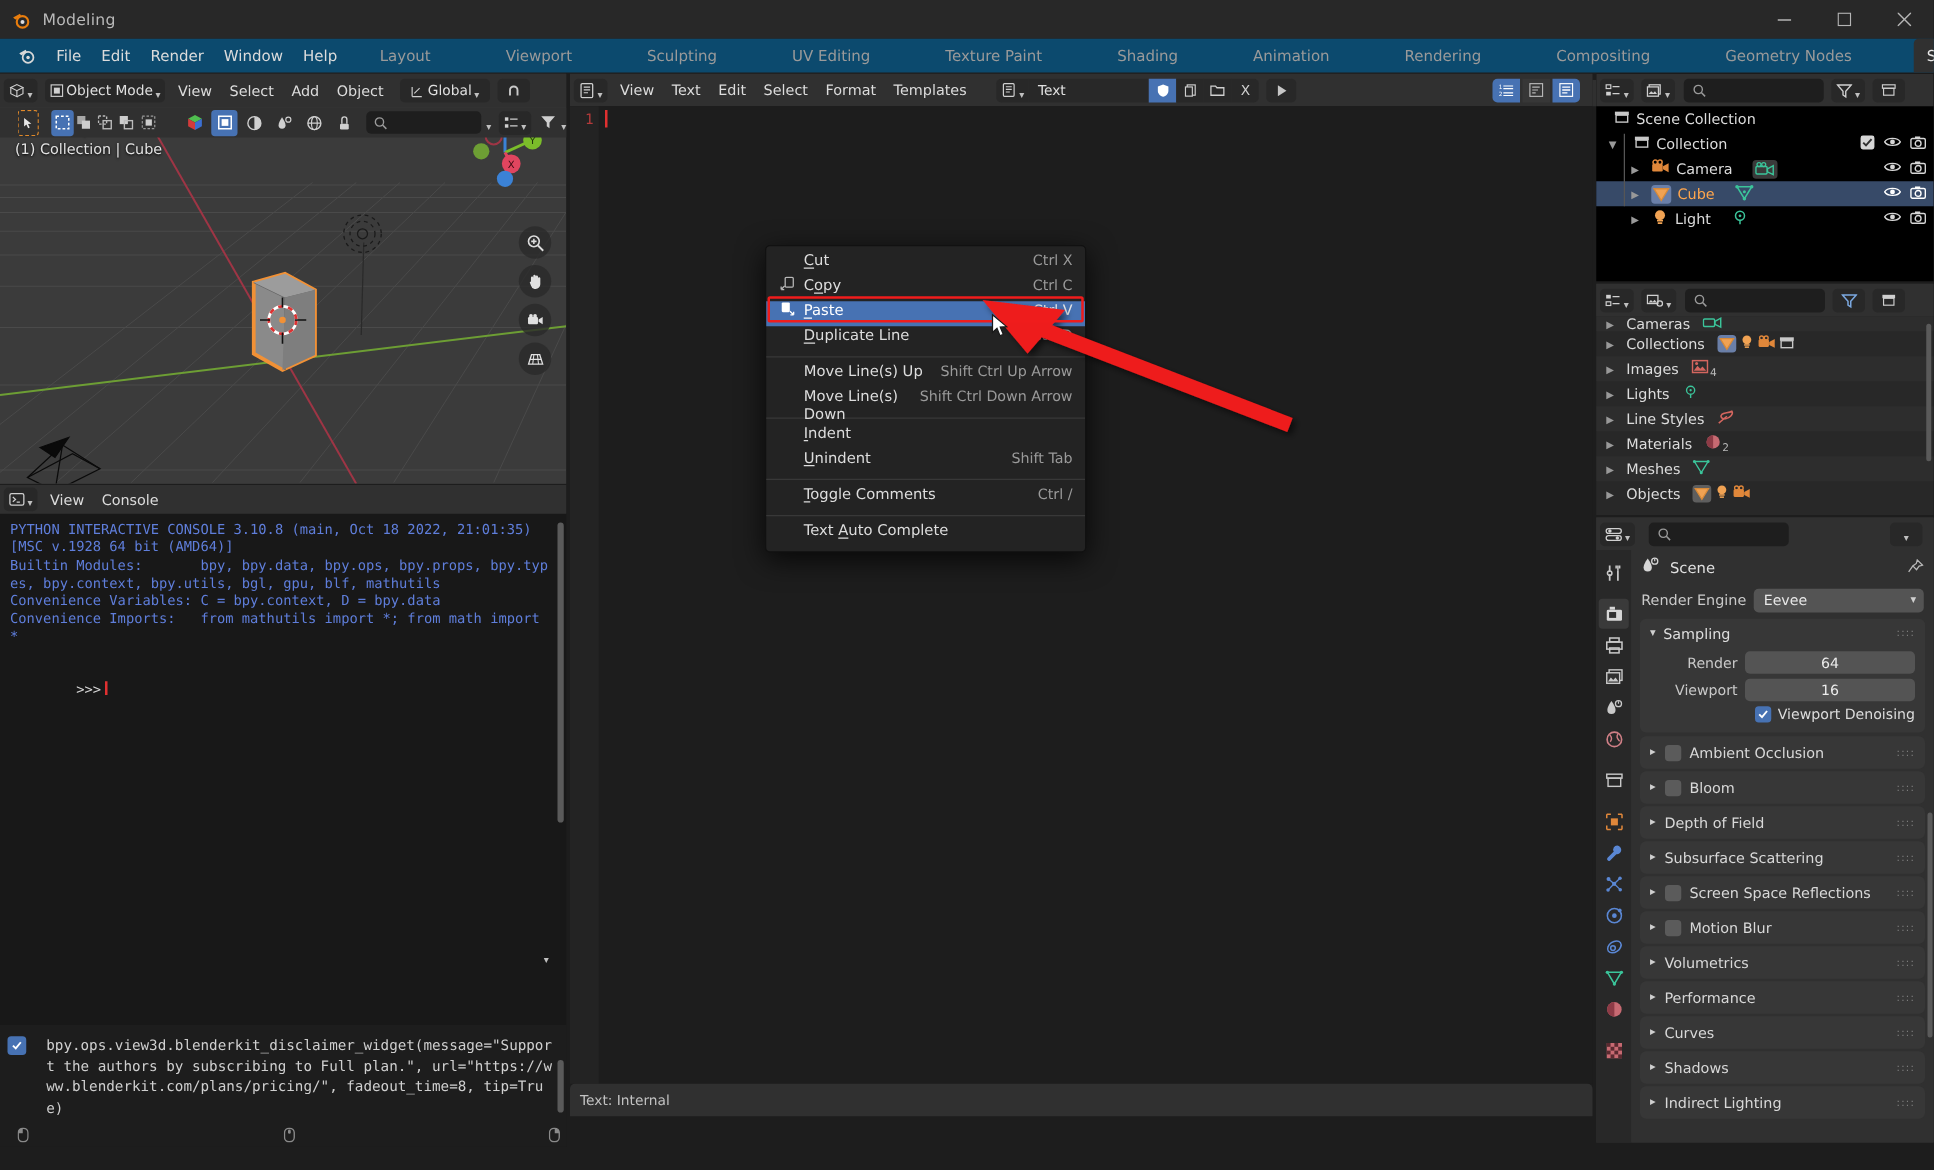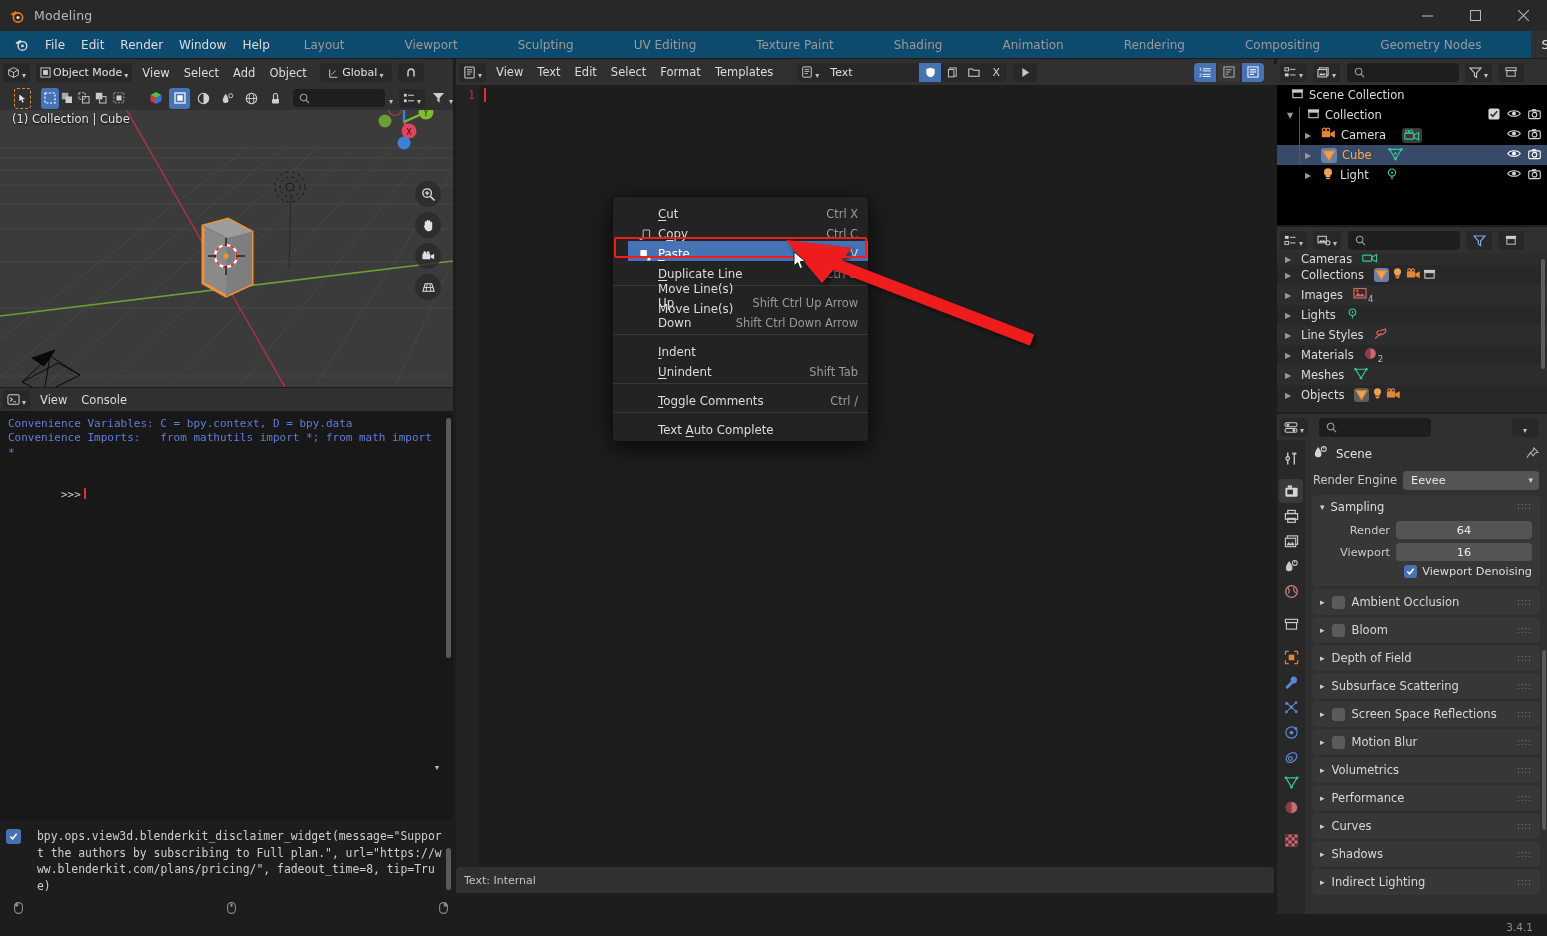--- a/index.html
+++ b/index.html
@@ -108,22 +108,22 @@
   .te-footer{ position:absolute; left:0; bottom:0; width:818px; height:26px; background:#303030;
               display:flex; align-items:center; border-radius:4px 4px 0 0;}
   .te-footer span{ font-size:11px; color:#c2c2c2; margin-left:8px;}
 
   
   .ctxmenu{
     position:absolute; left:612px; top:196px; width:257px;
     background:#232323; border:1px solid #111; border-radius:4px;
     box-shadow:0 6px 22px rgba(0,0,0,.75); z-index:40; padding:4px 0;
   }
-  .ctx-item{ position:relative; display:flex; align-items:flex-end; height:20px;
-             padding:0 10px 0 8px; font-size:11.8px; color:#dddddd;margin-left:15px;}
+  .ctx-item{ position:relative; display:flex; align-items:flex-start; height:20px;
+             padding:0 10px 0 8px; font-size:11.8px; color:#dddddd;}
   .ctx-ico{ width:18px; display:flex; align-items:center; justify-content:center; flex:none;}
   .ctx-label{ flex:1; margin-left:4px; }
   .ctx-short{ font-size:11.4px; color:#9a9a9a; }
   .ctx-item.sel{ background:#4772b3; color:#fff; }
   .ctx-item.sel .ctx-short{ color:#e6e6e6; }
   .ctx-sep{ height:1px; background:#383838; margin:4px 0;}
   .ctx-highlight{
     position:absolute; left:614px; top:237px; width:253px; height:21px;
     border:2px solid #f01c1c; border-radius:2px; z-index:45; pointer-events:none;
   }
@@ -587,21 +587,23 @@
             <rect x="1" y="2" width="12" height="10" rx="1.5" fill="none" stroke="#d0d0d0" stroke-width="1.1"></rect>
             <path d="M3.5 5 L5.8 7 L3.5 9" fill="none" stroke="#d0d0d0" stroke-width="1.1"></path>
             <line x1="6.8" y1="9.4" x2="9.6" y2="9.4" stroke="#d0d0d0" stroke-width="1.1"></line>
           </svg>
         <span class="chev-d"></span>
       </div>
       <div class="hdr-menu">View</div>
       <div class="hdr-menu">Console</div>
     </div>
     <div class="console-body">
+      <div class="console-line">PYTHON INTERACTIVE CONSOLE 3.10.8 (main, Oct 18 2022, 21:01:35) [MSC v.1928 64 bit (AMD64)]</div>
       <div class="console-line"></div>
+      <div class="console-line">Builtin Modules:       bpy, bpy.data, bpy.ops, bpy.props, bpy.types, bpy.context, bpy.utils, bgl, gpu, blf, mathutils</div>
       <div class="console-line">Convenience Variables: C = bpy.context, D = bpy.data</div>
       <div class="console-line">Convenience Imports:   from mathutils import *; from math import *</div>
       <div class="console-line" style="margin-top:14px;">
         <span class="prompt">&gt;&gt;&gt;</span><span class="caret"></span>
       </div>
     </div>
     <div class="console-scroll"></div>
     <div style="position:absolute;right:14px;bottom:46px;" class="chev-d"></div>
   </div>
 
@@ -1446,17 +1448,14 @@
       <div class="pbar">
         <span style="font-size:9px;color:#cfcfcf;">▸</span>
         <span>Indirect Lighting</span>
         <span class="dots">::::</span>
       </div>
 
       <div class="pr-scroll"></div>
     </div>
   </div>
 
-  <div class="statusbar">
-    <span class="status-version">3.4.1</span>
-  </div>
 
 </div>
 
 </body></html>

